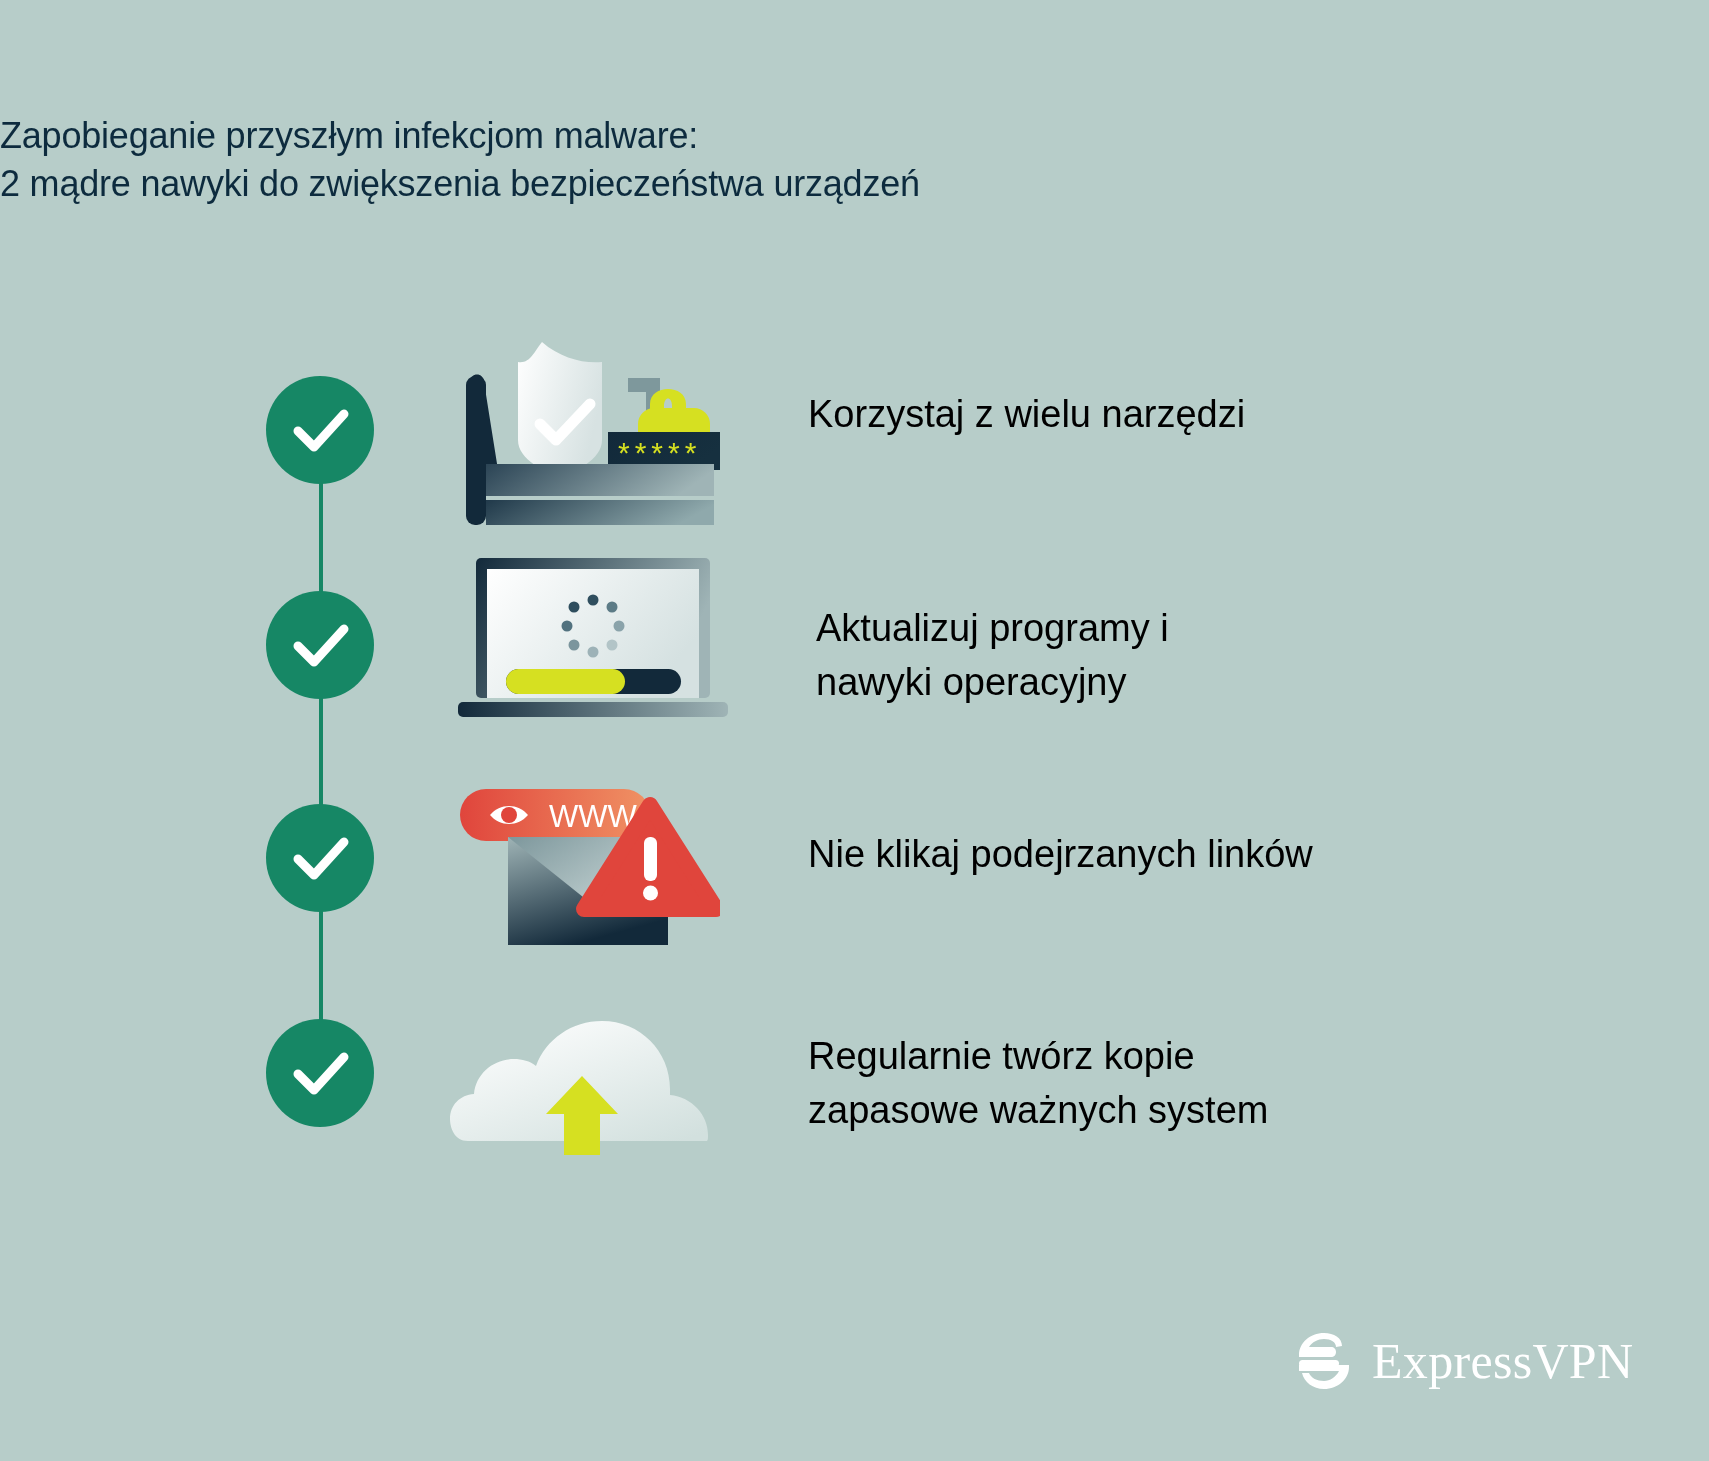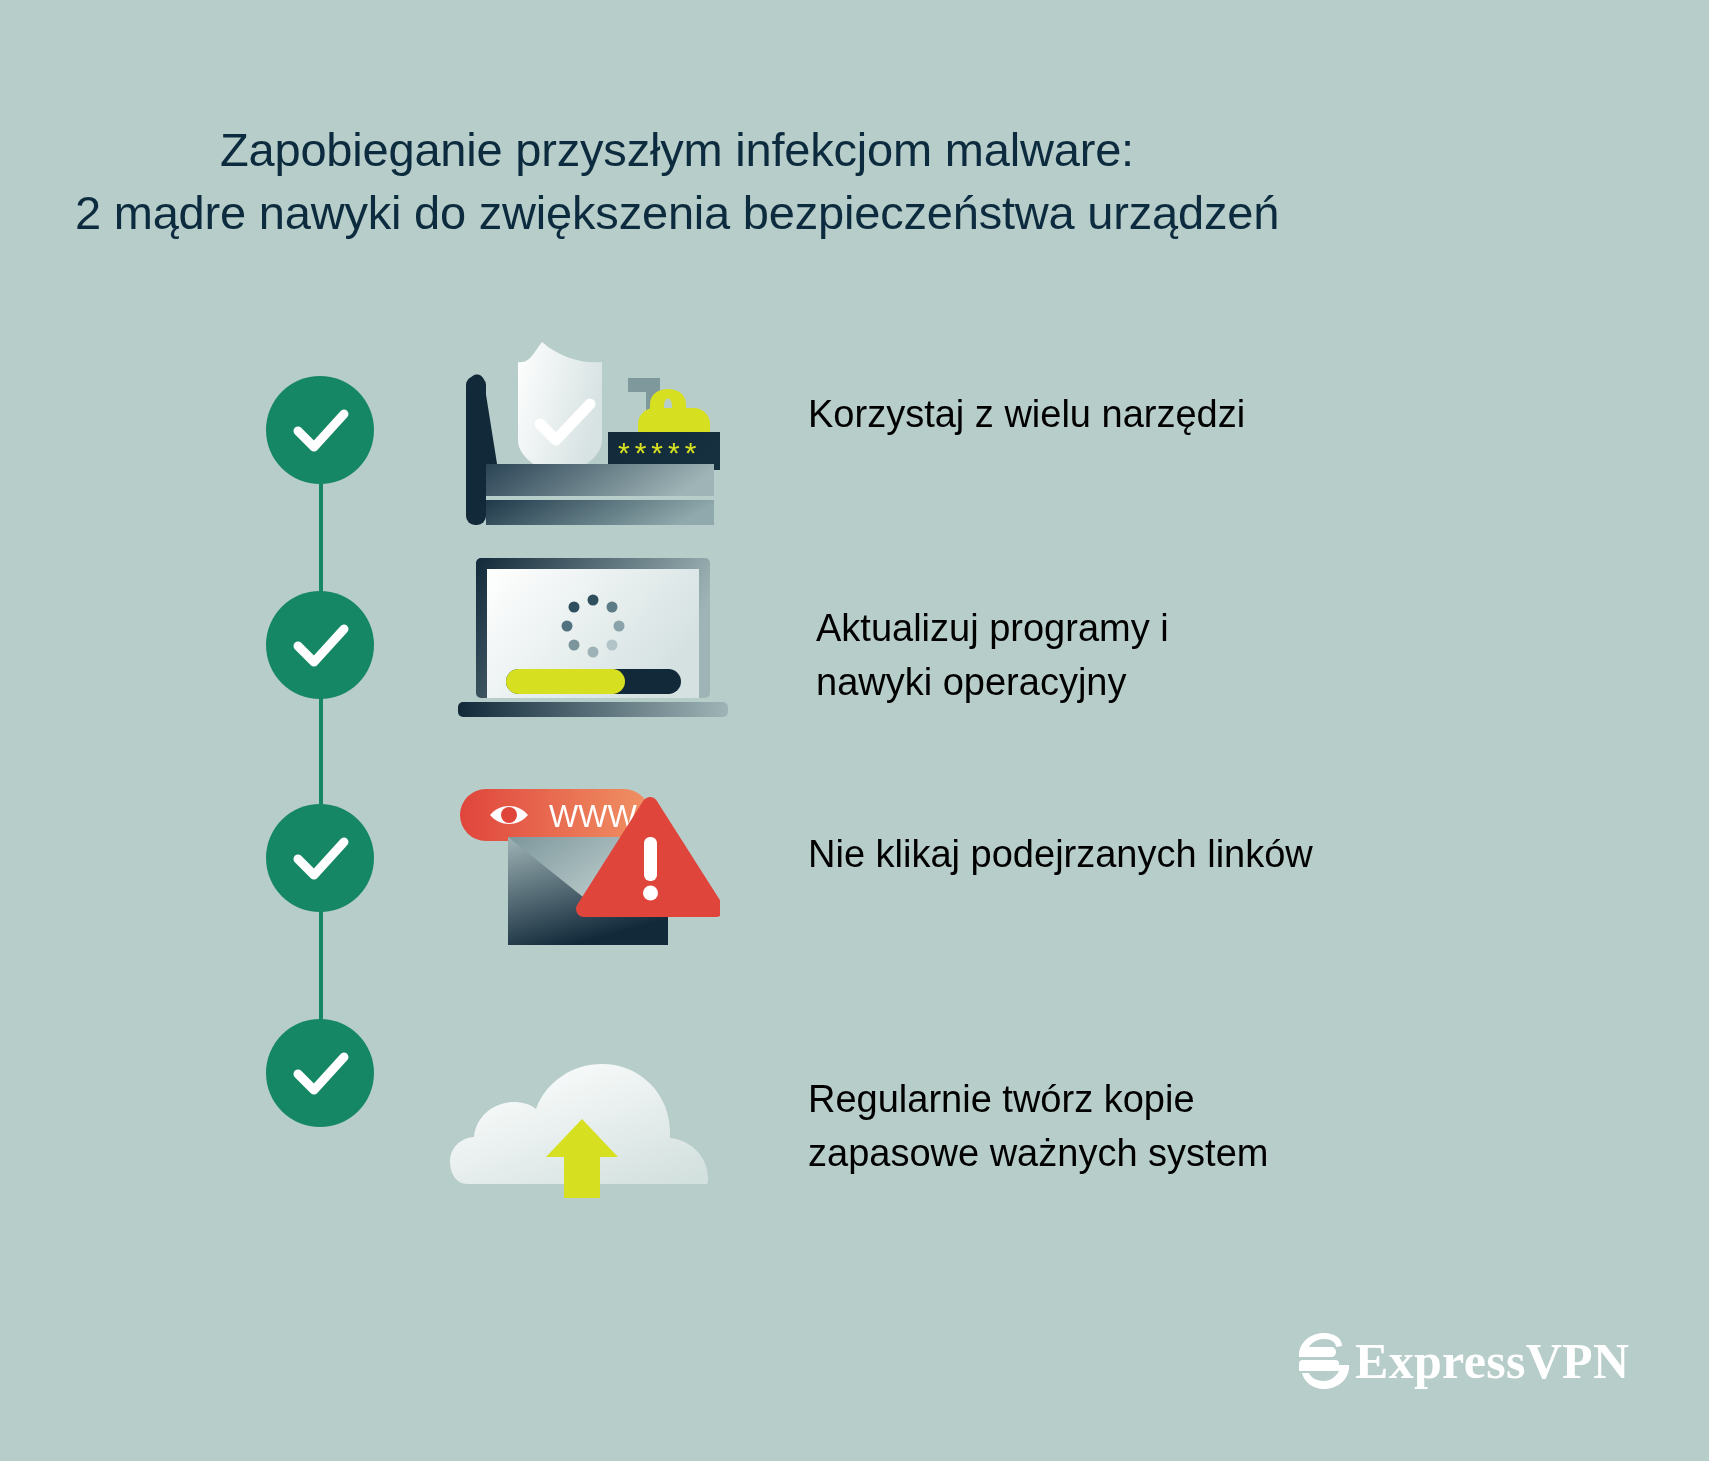--- a/index.html
+++ b/index.html
@@ -20,23 +20,22 @@
     width: 1709px;
     height: 1461px;
   }
 
   
   .title {
     position: absolute;
     top: 88px;
     left: 0;
     width: 1354px;
-    text-align: center;
     color: #0d2b3e;
-    font-size: 47px;
+    font-size: 36px;
     line-height: 1.32;
     font-weight: 400;
     letter-spacing: -0.2px;
   }
   .title-line { display: block; white-space: nowrap; }
 
   
   .timeline {
     position: absolute;
     left: 266px;
@@ -68,21 +67,21 @@
 
   
   .row {
     position: absolute;
     left: 0;
     width: 1709px;
   }
   .row-0 { top: 320px; height: 210px; }
   .row-1 { top: 552px; height: 190px; margin-left: 8px; }
   .row-2 { top: 775px; height: 175px; }
-  .row-3 { top: 1038px; height: 175px; }
+  .row-3 { top: 995px; height: 175px; }
 
   .icon-wrap {
     position: absolute;
     left: 450px;
     top: 0;
     width: 300px;
     height: 100%;
   }
   .icon-wrap svg { display: block; }
 
@@ -100,21 +99,21 @@
   .rt-2 { top: 53px; }
   .rt-3 { top: 35px; }
 
   
   .logo {
     position: absolute;
     left: 1293px;
     top: 1330px;
     display: flex;
     align-items: center;
-    font-weight: bold;
+    gap: 17px;
   }
   .logo-mark { width: 62px; height: 62px; display: block; }
   .logo-text {
     color: #ffffff;
     font-family: "Liberation Serif", serif;
     font-size: 50px;
     line-height: 1;
     letter-spacing: 0.3px;
     white-space: nowrap;
   }

